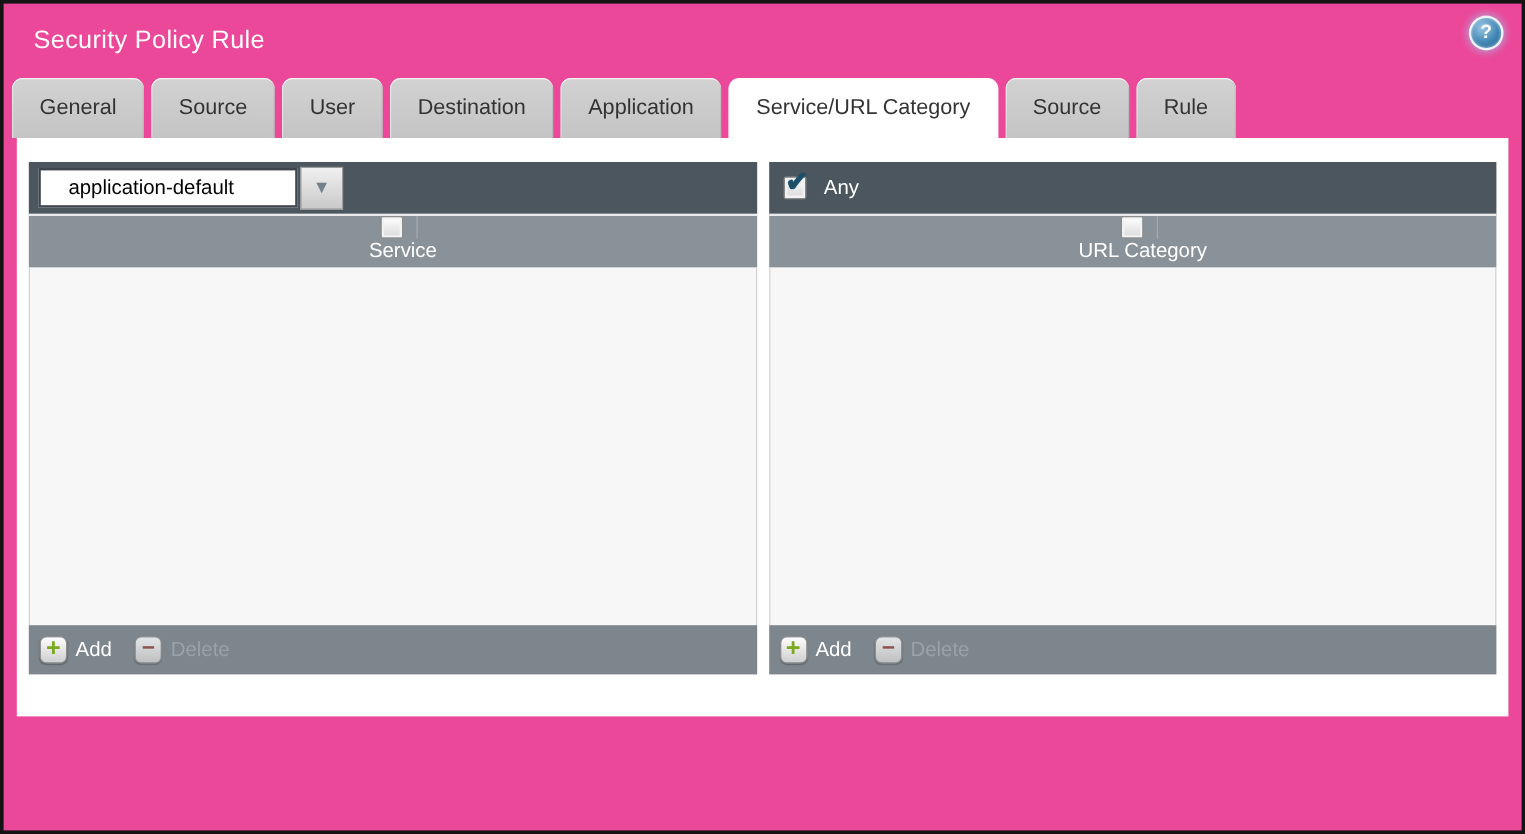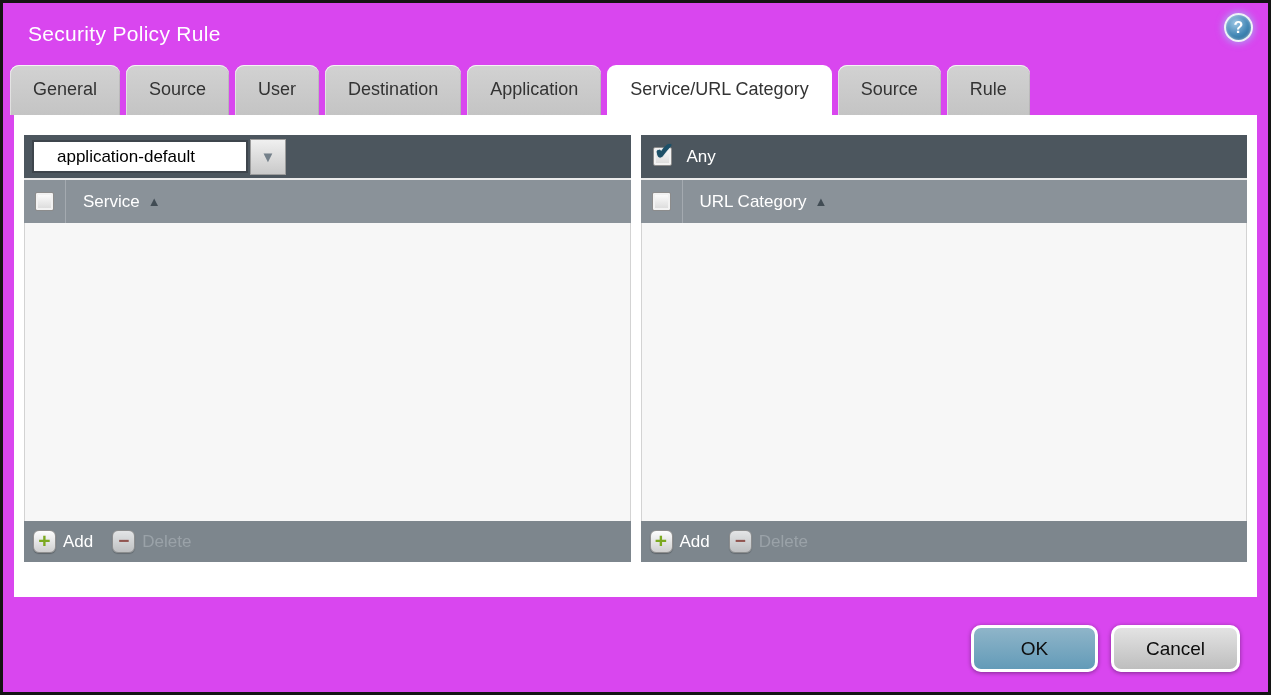--- a/index.html
+++ b/index.html
@@ -1,20 +1,20 @@
 <!DOCTYPE html>
 <html><head>
 <meta charset="utf-8">
 <style>
   * { margin:0; padding:0; box-sizing:border-box; }
   html,body { width:1271px; height:695px; font-family:"Liberation Sans", sans-serif; }
 
   .screen{
     position:relative; width:1271px; height:695px;
-    background:#d946ef;
+    background:#ec4899;
     border:3px solid #141414;
   }
 
   
   .titlebar{ height:62px; display:flex; align-items:center; padding-left:25px; position:relative; }
   .title{ color:#ffffff; font-size:21px; letter-spacing:.3px; }
   .help{
     position:absolute; right:15px; top:10px; width:29px; height:29px; border-radius:50%;
     background:radial-gradient(circle at 38% 32%, #9cc6e4, #4186b4 55%, #1d5c87);
     border:2px solid rgba(255,255,255,.9);
@@ -39,20 +39,21 @@
   .panels{ display:flex; gap:10px; padding:20px 10px 0 10px; }
   .panel{ flex:1; display:flex; flex-direction:column; height:427px; }
 
   .panel-toolbar{
     height:43px; background:#4C565E; display:flex; align-items:center;
     padding:0 6px; position:relative;
   }
   .panel-header{
     height:45px; background:#8A9299; display:flex; align-items:center;
     border-top:2px solid #ebebeb;
+    flex-direction:column;
   }
   .panel-body{
     flex:1; background:#F7F7F7;
     border-left:1px solid #d3d3d3; border-right:1px solid #d3d3d3;
   }
   .panel-footer{
     height:41px; background:#7D868D; display:flex; align-items:center;
     padding:0 9px; gap:19px;
   }
 
@@ -205,18 +206,14 @@
               <span class="glyph-del">−</span>
             </div>
             <span class="lbl-del">Delete</span>
           </div>
         </div>
       </div>
 
     </div>
   </div>
 
-  <div class="actions">
-    <div class="btn btn-ok">OK</div>
-    <div class="btn btn-cancel">Cancel</div>
-  </div>
 
 </div>
 
 </body></html>

